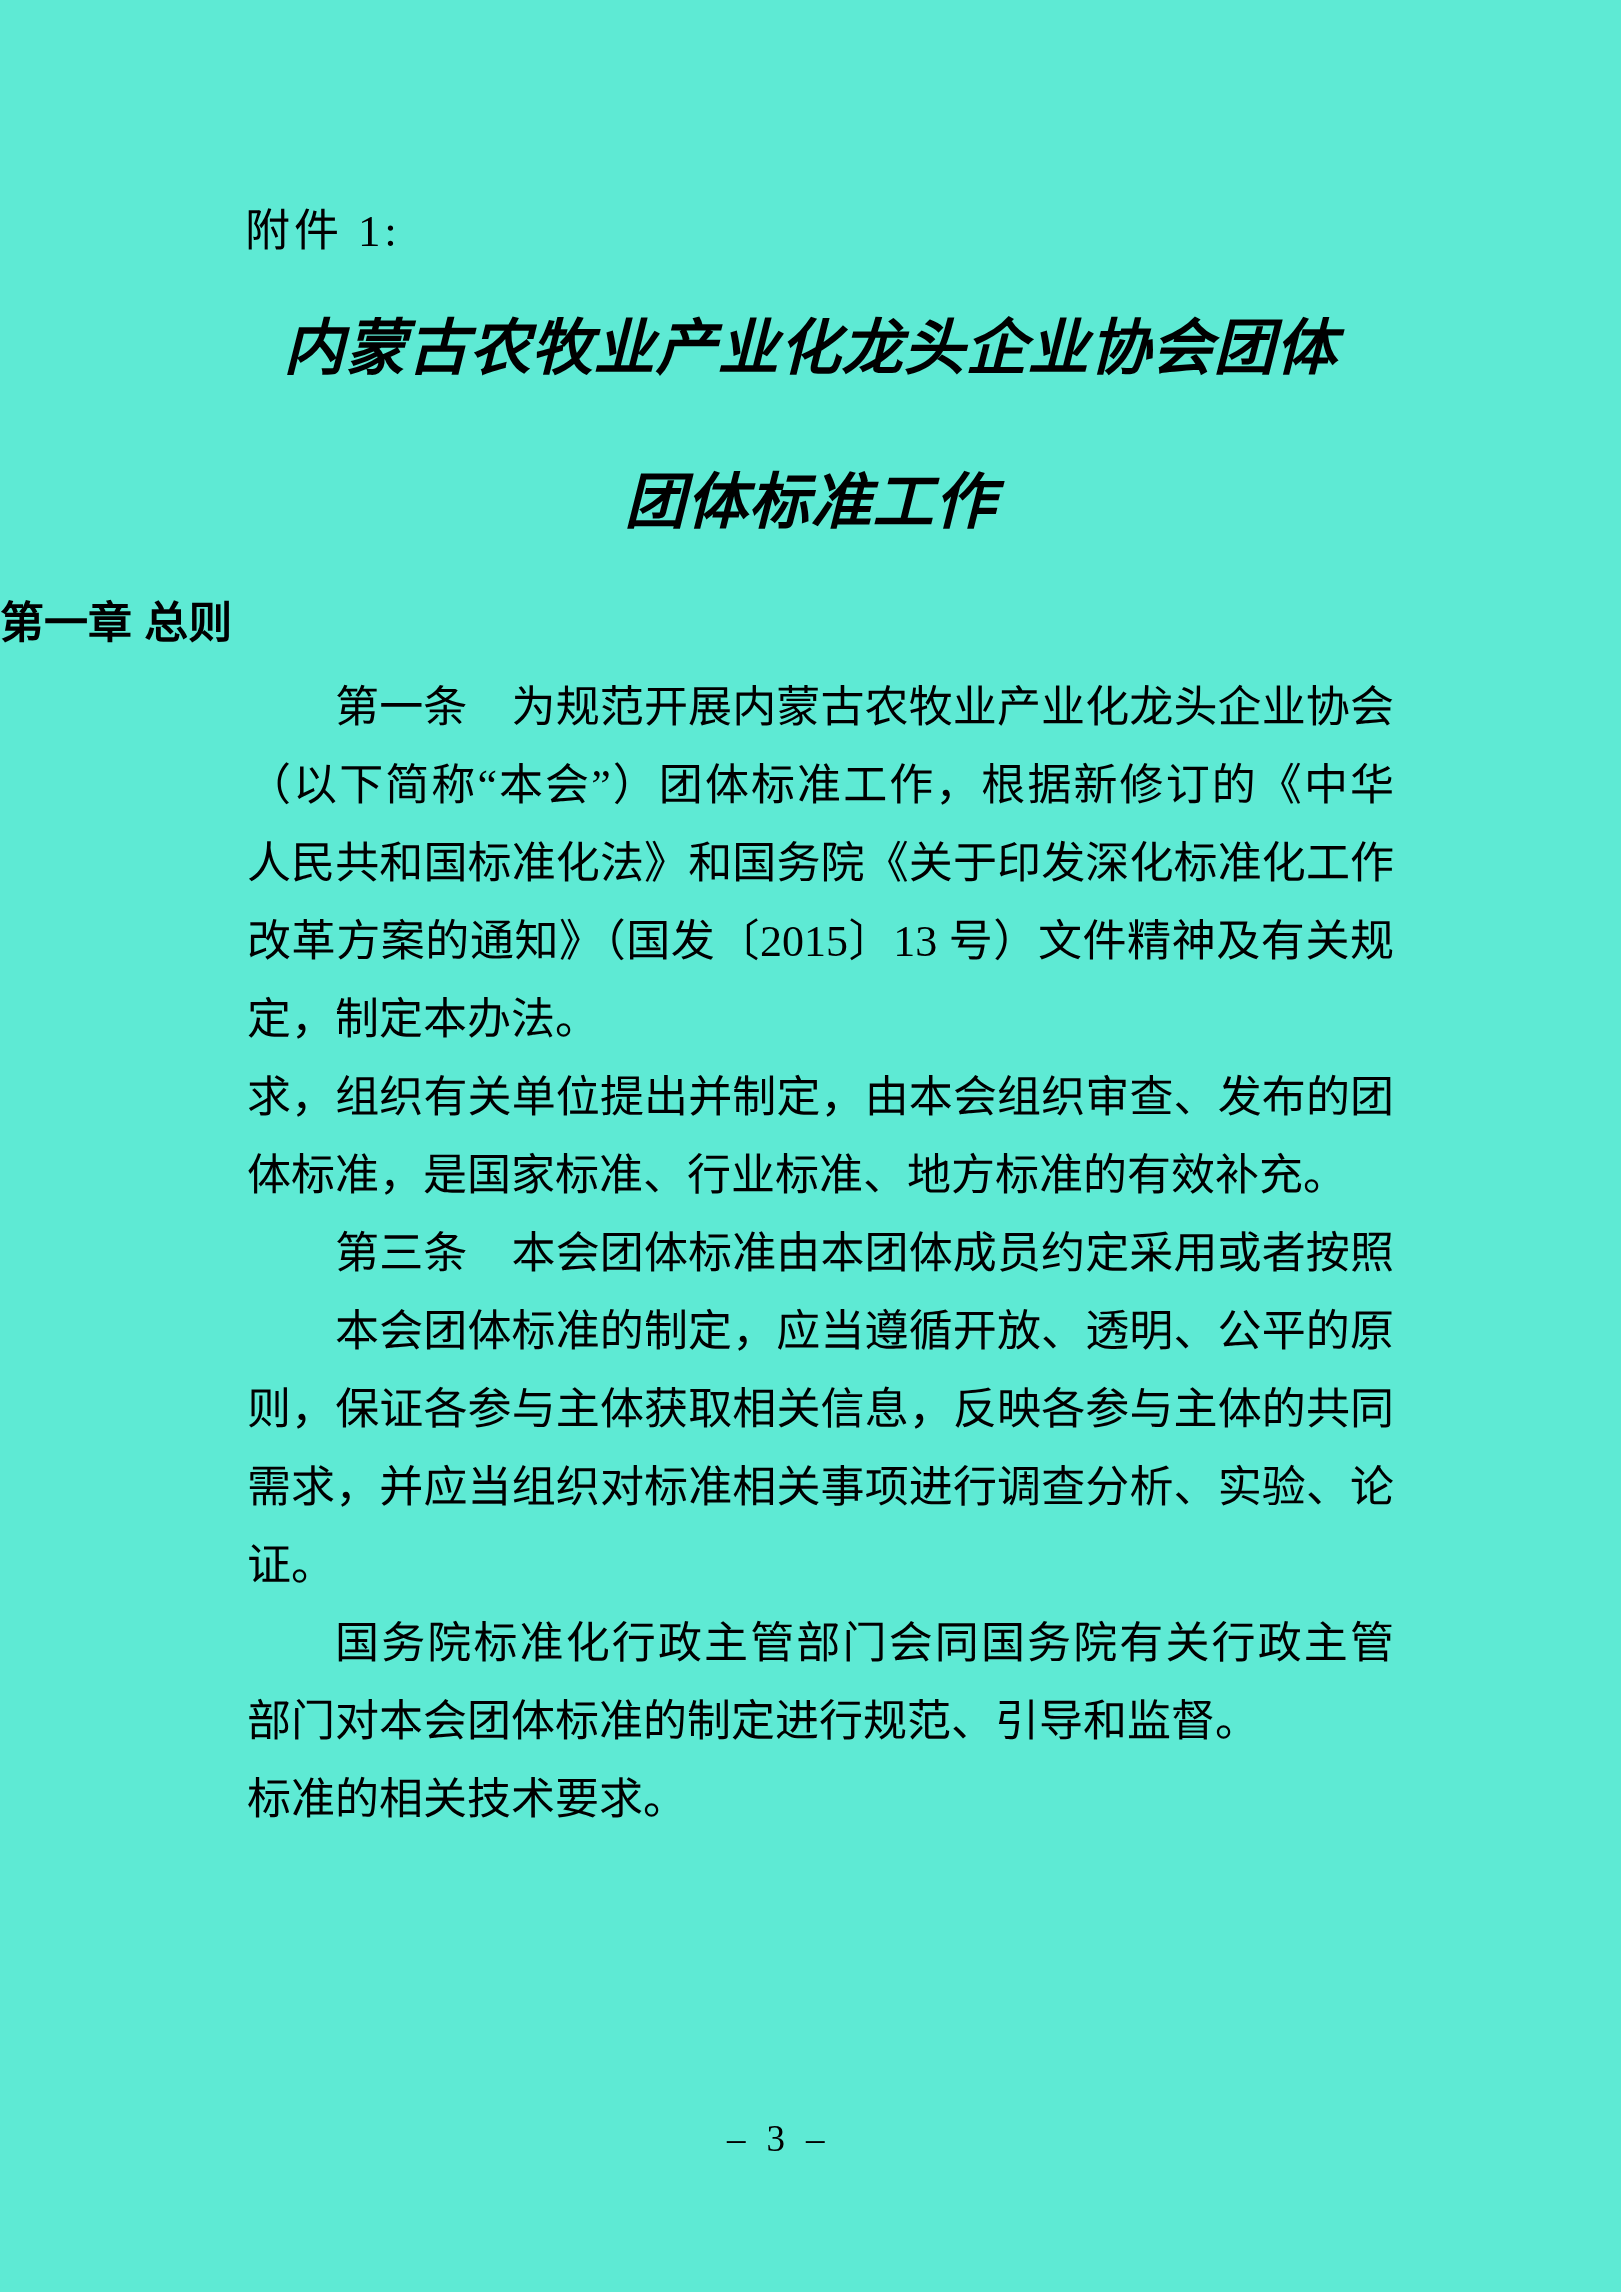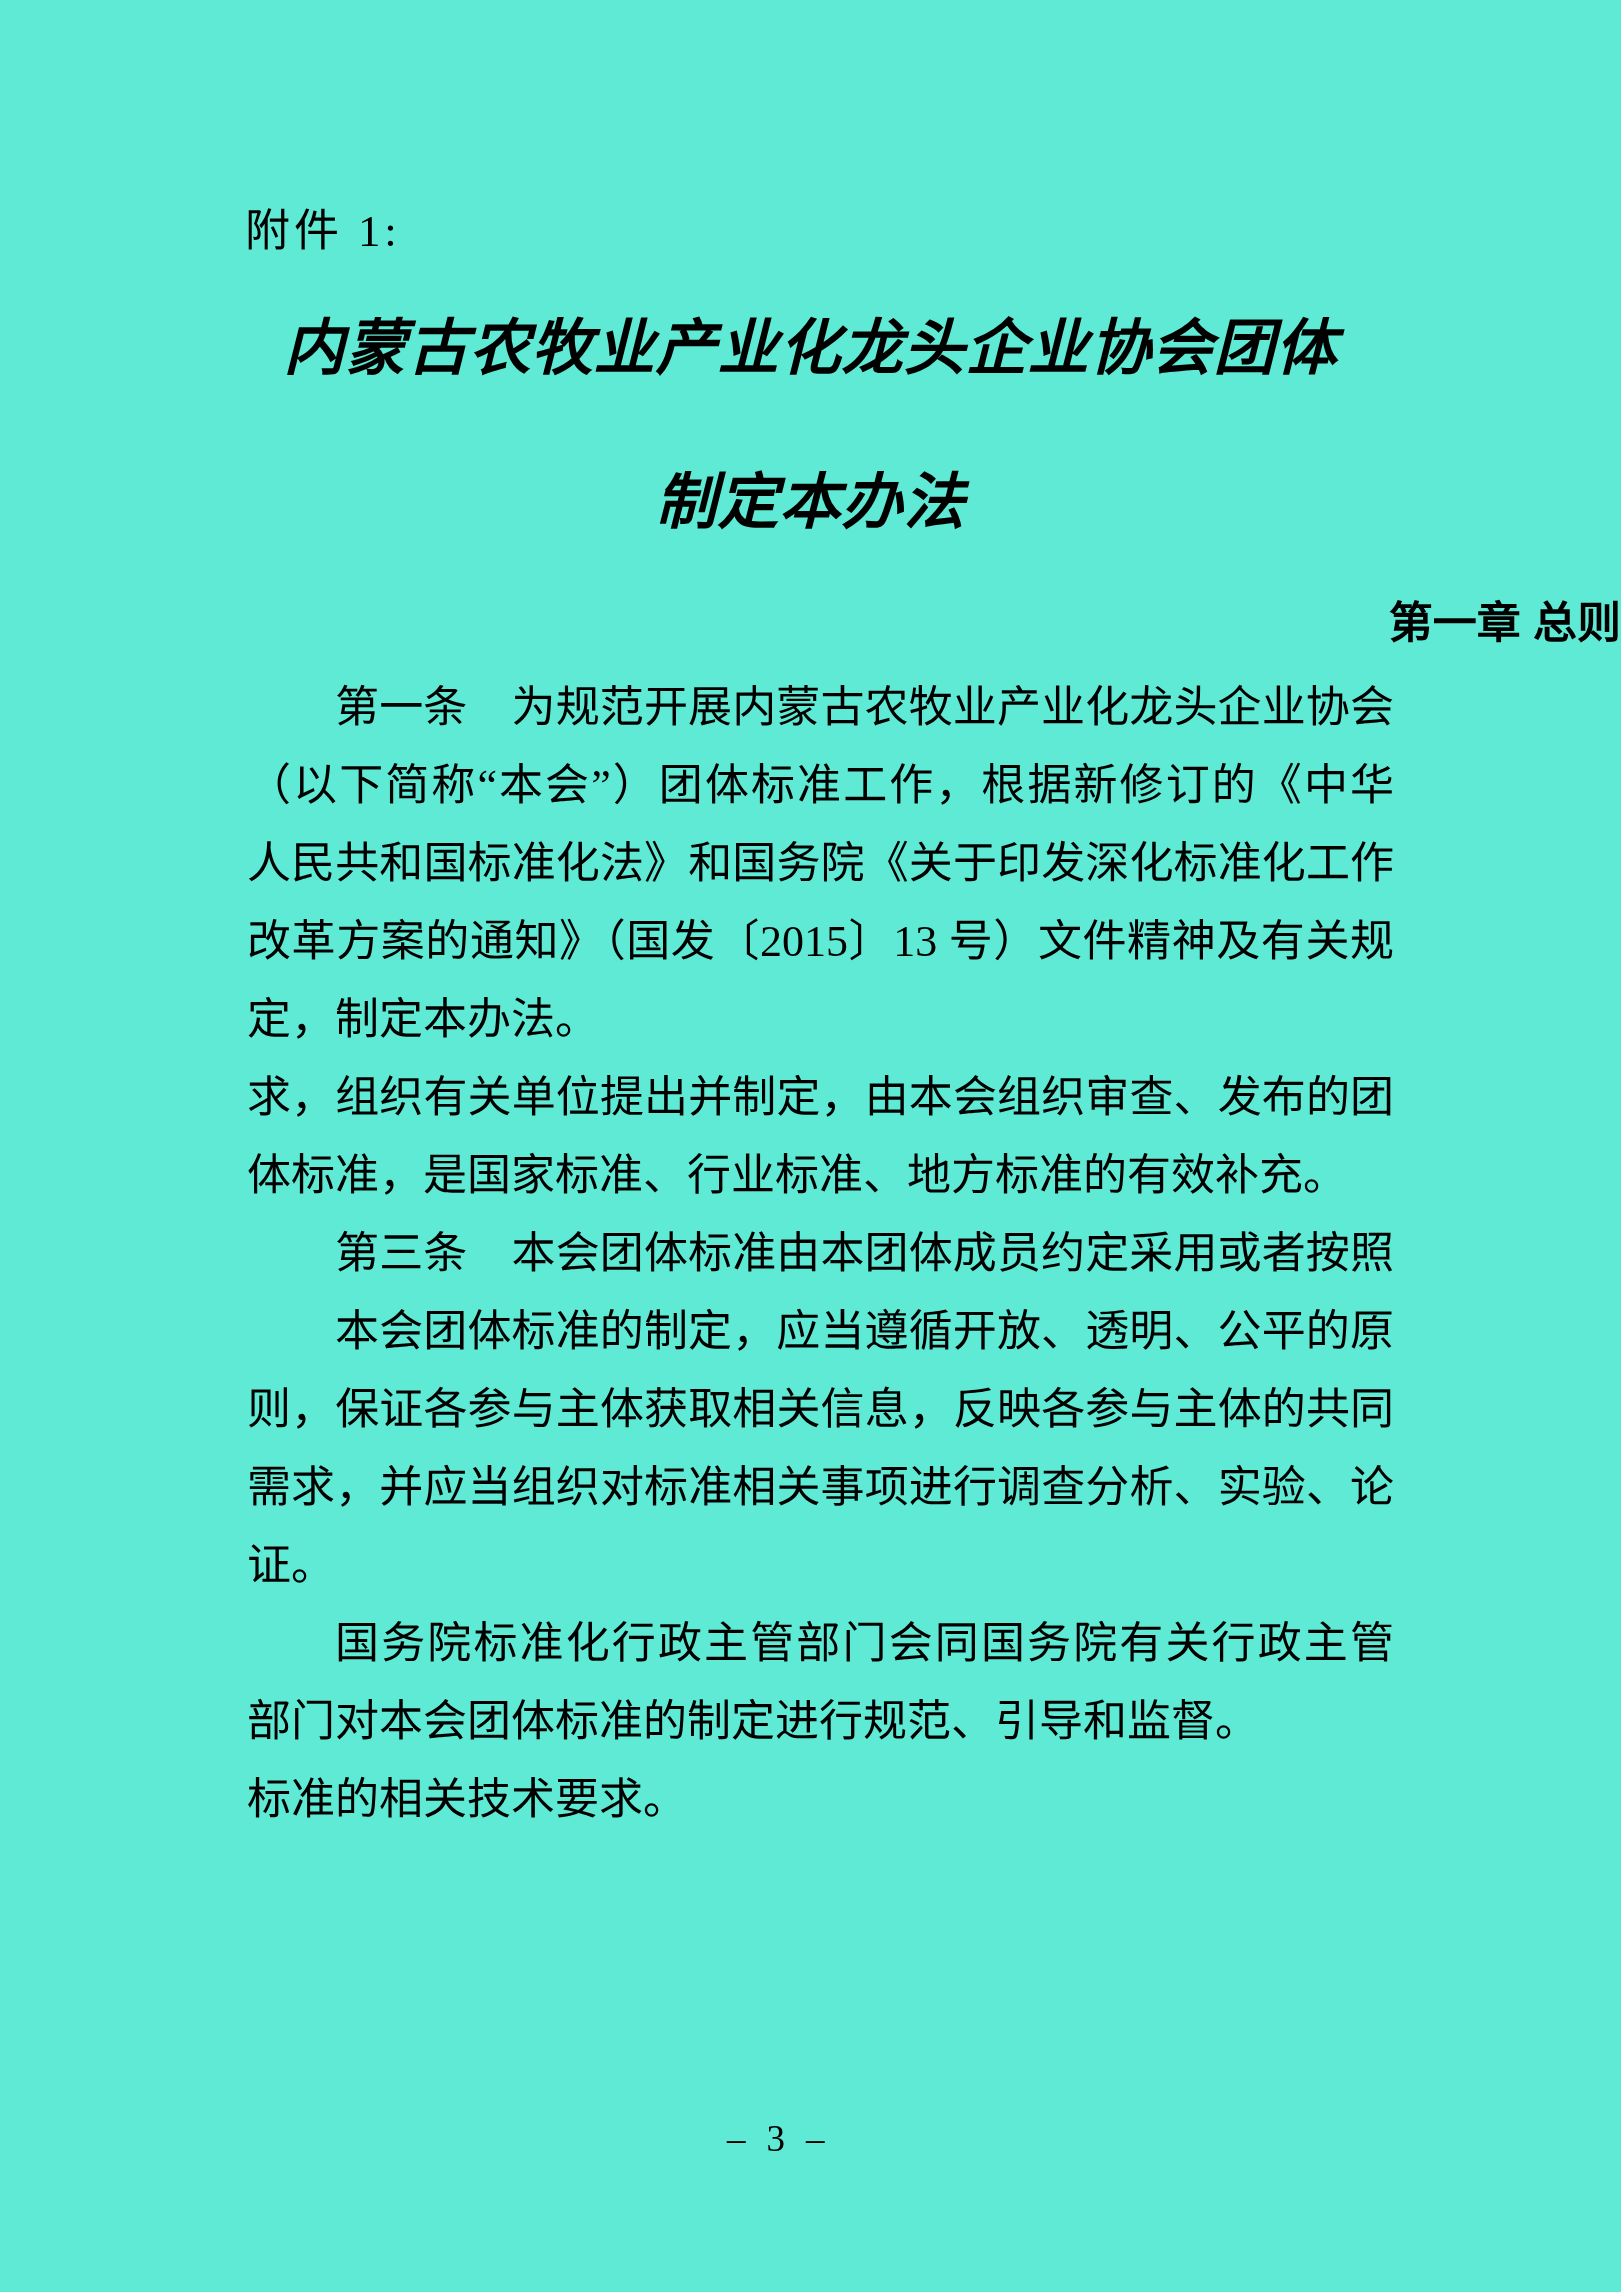--- a/index.html
+++ b/index.html
@@ -37,21 +37,21 @@
     white-space: nowrap;
     font-style: italic;
   }
   .doc-title.line1 { top: 316px; }
   .doc-title.line2 { top: 470px; }
   .chapter-heading {
     position: absolute;
     left: 0;
     top: 598px;
     width: 100%;
-    text-align: right;
+    text-align: left;
     font-family: "Liberation Sans", "DejaVu Sans", sans-serif;
     font-weight: bold;
     font-size: 44px;
     line-height: 49px;
     white-space: nowrap;
   }
   .body-text {
     position: absolute;
     left: 247px;
     top: 669px;
@@ -83,21 +83,21 @@
 </style>
 </head>
 <body>
 
 <div class="page">
 
   <div class="attachment-label">附件 1:</div>
 
   <div class="doc-title line1">内蒙古农牧业产业化龙头企业协会团体</div>
 
-  <div class="doc-title line2">制定本办法</div>
+  <div class="doc-title line2">团体标准工作</div>
 
   <div class="chapter-heading">第一章 总则</div>
 
   <div class="body-text" id="body-text">
       <div class="para">
         <div class="line first fill">第一条　为规范开展内蒙古农牧业产业化龙头企业协会</div>
         <div class="line fill">（以下简称“本会”）团体标准工作，根据新修订的《中华</div>
         <div class="line fill">人民共和国标准化法》和国务院《关于印发深化标准化工作</div>
         <div class="line fill">改革方案的通知》（国发〔2015〕13 号）文件精神及有关规</div>
         <div class="line">定，制定本办法。</div>

